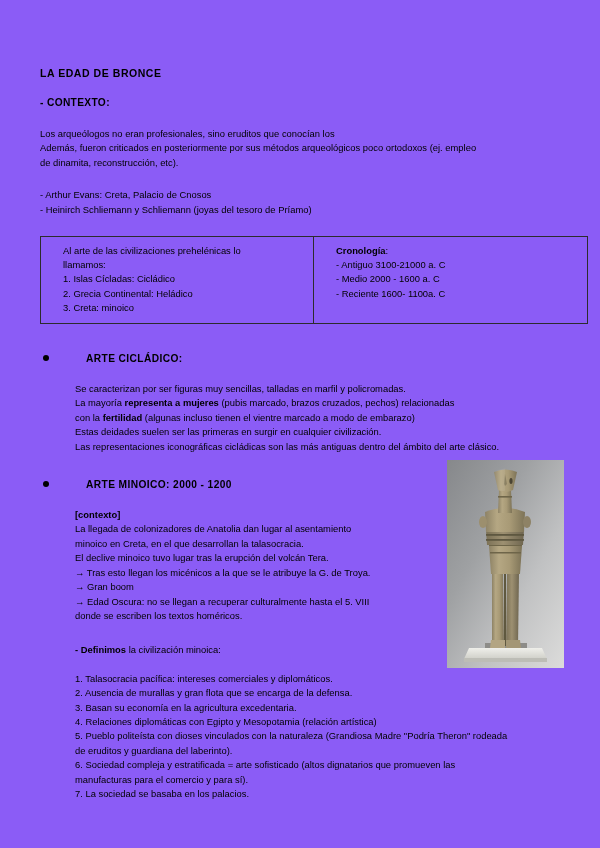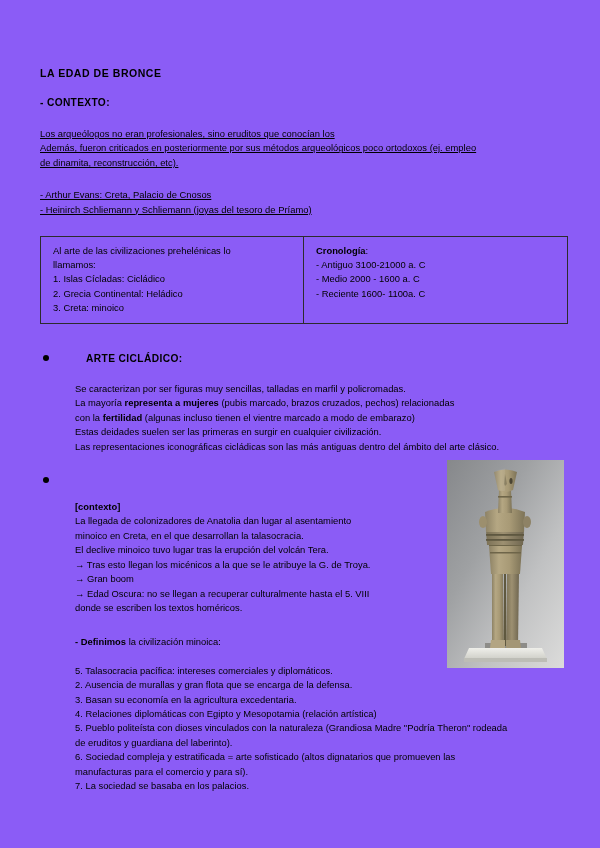--- a/index.html
+++ b/index.html
@@ -45,21 +45,20 @@
     letter-spacing: 0.35px;
     line-height: 14px;
     margin: 0 0 17px 0;
   }
 
   .para {
     font-size: 9.4px;
     line-height: 14.4px;
     margin: 0;
     letter-spacing: 0.01px;
-    text-decoration: underline;
   }
   .para .ln { display: block; white-space: pre-wrap; }
   .gap-14 { height: 14px; }
   .gap-16 { height: 16px; }
   .gap-18 { height: 18px; }
   .gap-20 { height: 20px; }
   .gap-24 { height: 24px; }
   .gap-28 { height: 28px; }
 
   
@@ -69,21 +68,21 @@
   }
   table.info-table {
     border-collapse: collapse;
     width: 487px;
     table-layout: fixed;
     border: 1.5px solid #2c2c2c;
   }
   table.info-table td {
     border: 1.5px solid #2c2c2c;
     vertical-align: top;
-    padding: 7px 7px 8px 12px;
+    padding: 7px 7px 8px 22px;
     font-size: 9.4px;
     line-height: 14.2px;
   }
   table.info-table td.left-cell { width: 243px; }
   table.info-table td.right-cell { width: 244px; }
   .cell-line { display: block; white-space: pre-wrap; }
   .cell-line.bold-lead { font-weight: bold; }
   .cell-line .reg { font-weight: normal; }
 
   
@@ -193,20 +192,21 @@
       <span class="ln"><span>La mayoría </span><b>representa a mujeres</b><span> (pubis marcado, brazos cruzados, pechos) relacionadas</span></span>
       <span class="ln"><span>con la </span><b>fertilidad</b><span> (algunas incluso tienen el vientre marcado a modo de embarazo)</span></span>
       <span class="ln">Estas deidades suelen ser las primeras en surgir en cualquier civilización.</span>
       <span class="ln">Las representaciones iconográficas cicládicas son las más antiguas dentro del ámbito del arte clásico.</span>
     </div>
 
     <div class="gap-24"></div>
 
     <div class="bullet-head">
       <span class="dot"></span>
+      <span>ARTE MINOICO: 2000 - 1200</span>
     </div>
 
     <div class="gap-16"></div>
 
     <div class="block">
       <span class="ln label-bold">[contexto]</span>
       <span class="ln">La llegada de colonizadores de Anatolia dan lugar al asentamiento</span>
       <span class="ln">minoico en Creta, en el que desarrollan la talasocracia.</span>
       <span class="ln">El declive minoico tuvo lugar tras la erupción del volcán Tera.</span>
       <span class="ln">→ Tras esto llegan los micénicos a la que se le atribuye la G. de Troya.</span>
@@ -217,21 +217,21 @@
 
     <div class="gap-20"></div>
 
     <div class="block">
       <span class="ln"><b>- Definimos</b><span> la civilización minoica:</span></span>
     </div>
 
     <div class="gap-14"></div>
 
     <div class="block numbered">
-      <span class="ln">5. Talasocracia pacífica: intereses comerciales y diplomáticos.</span>
+      <span class="ln">1. Talasocracia pacífica: intereses comerciales y diplomáticos.</span>
       <span class="ln">2. Ausencia de murallas y gran flota que se encarga de la defensa.</span>
       <span class="ln">3. Basan su economía en la agricultura excedentaria.</span>
       <span class="ln">4. Relaciones diplomáticas con Egipto y Mesopotamia (relación artística)</span>
       <span class="ln">5. Pueblo politeísta con dioses vinculados con la naturaleza (Grandiosa Madre "Podría Theron" rodeada</span>
       <span class="ln">de eruditos y guardiana del laberinto).</span>
       <span class="ln">6. Sociedad compleja y estratificada = arte sofisticado (altos dignatarios que promueven las</span>
       <span class="ln">manufacturas para el comercio y para sí).</span>
       <span class="ln">7. La sociedad se basaba en los palacios.</span>
     </div>
 

